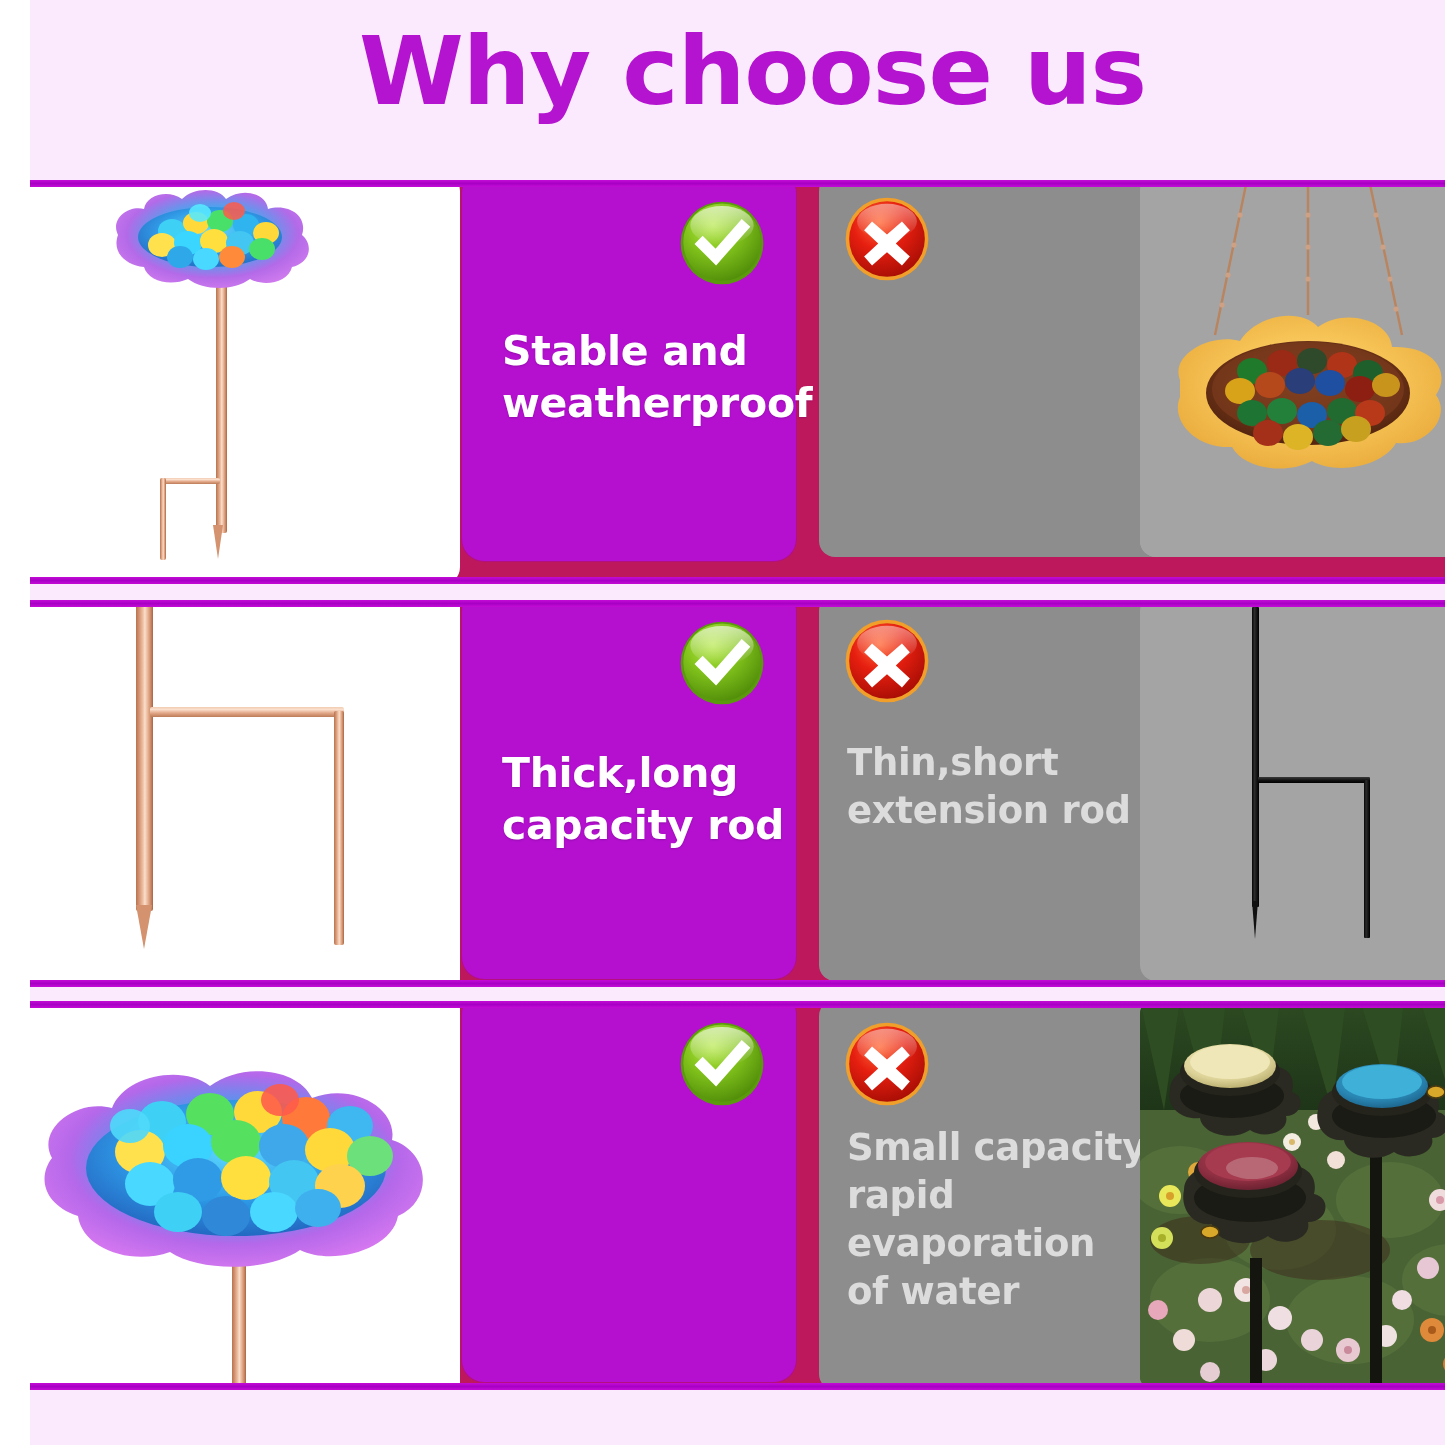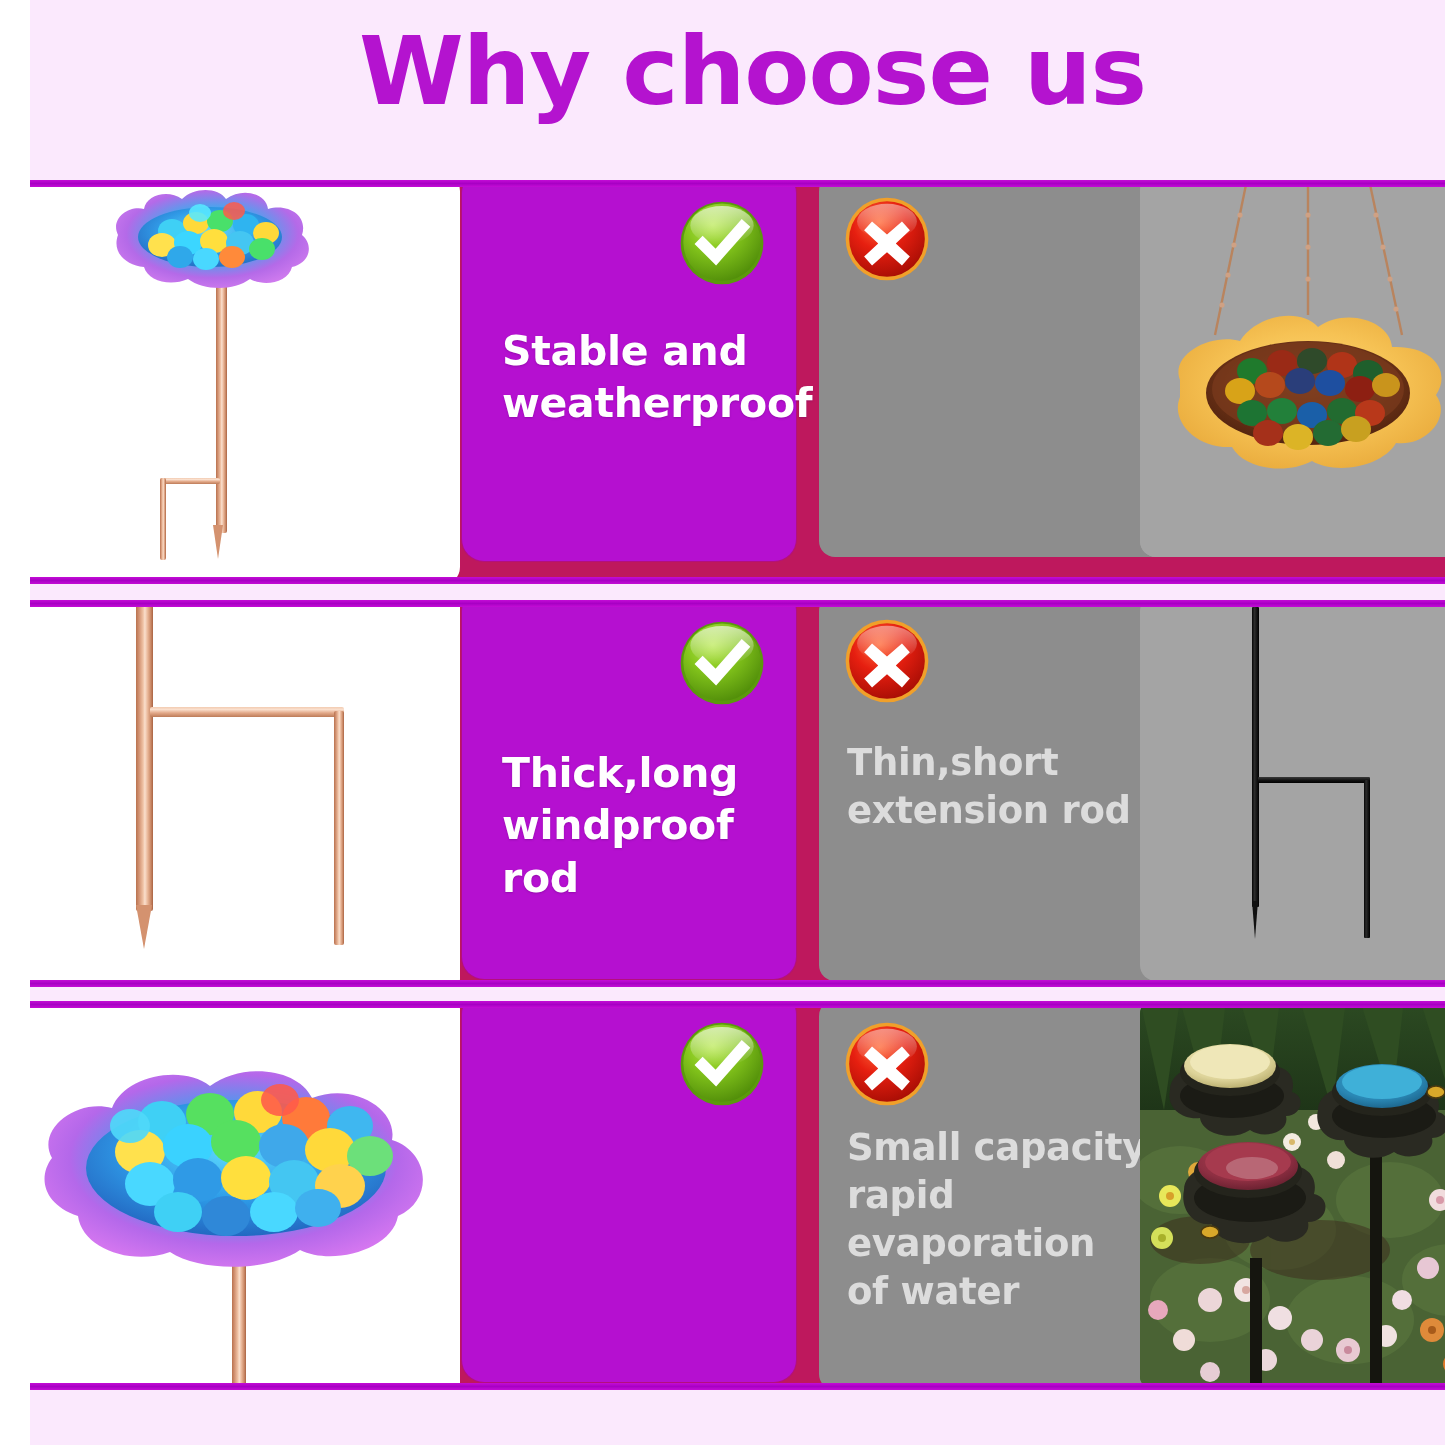--- a/index.html
+++ b/index.html
@@ -375,21 +375,21 @@
                 <stop offset="100%" stop-color="#ffffff" stop-opacity="0"></stop>
               </linearGradient>
             </defs>
             <circle cx="50" cy="50" r="47" fill="#5b9a0c"></circle>
             <circle cx="50" cy="49" r="44" fill="url(#gchk2)"></circle>
             <ellipse cx="50" cy="30" rx="36" ry="22" fill="url(#gchkgloss2)"></ellipse>
             <path d="M28 51 L43 66 L73 32" stroke="#ffffff" stroke-width="13" fill="none" stroke-linecap="square" stroke-linejoin="miter"></path>
           </svg>
         </div>
         <div class="pro-text" style="left:40px; top:158px; width:295px;">Thick,long
-windproof rod</div>
+capacity rod</div>
       </div>
     </div>
 
     <div class="half-right">
       <div class="con-panel" style="left:66px; top:-12px; width:656px; height:386px;"></div>
 
       <div class="badge" style="left:90px; top:10px;">
         <svg viewBox="0 0 100 100">
           <defs>
             <radialGradient id="rx2" cx="40%" cy="28%" r="78%">

